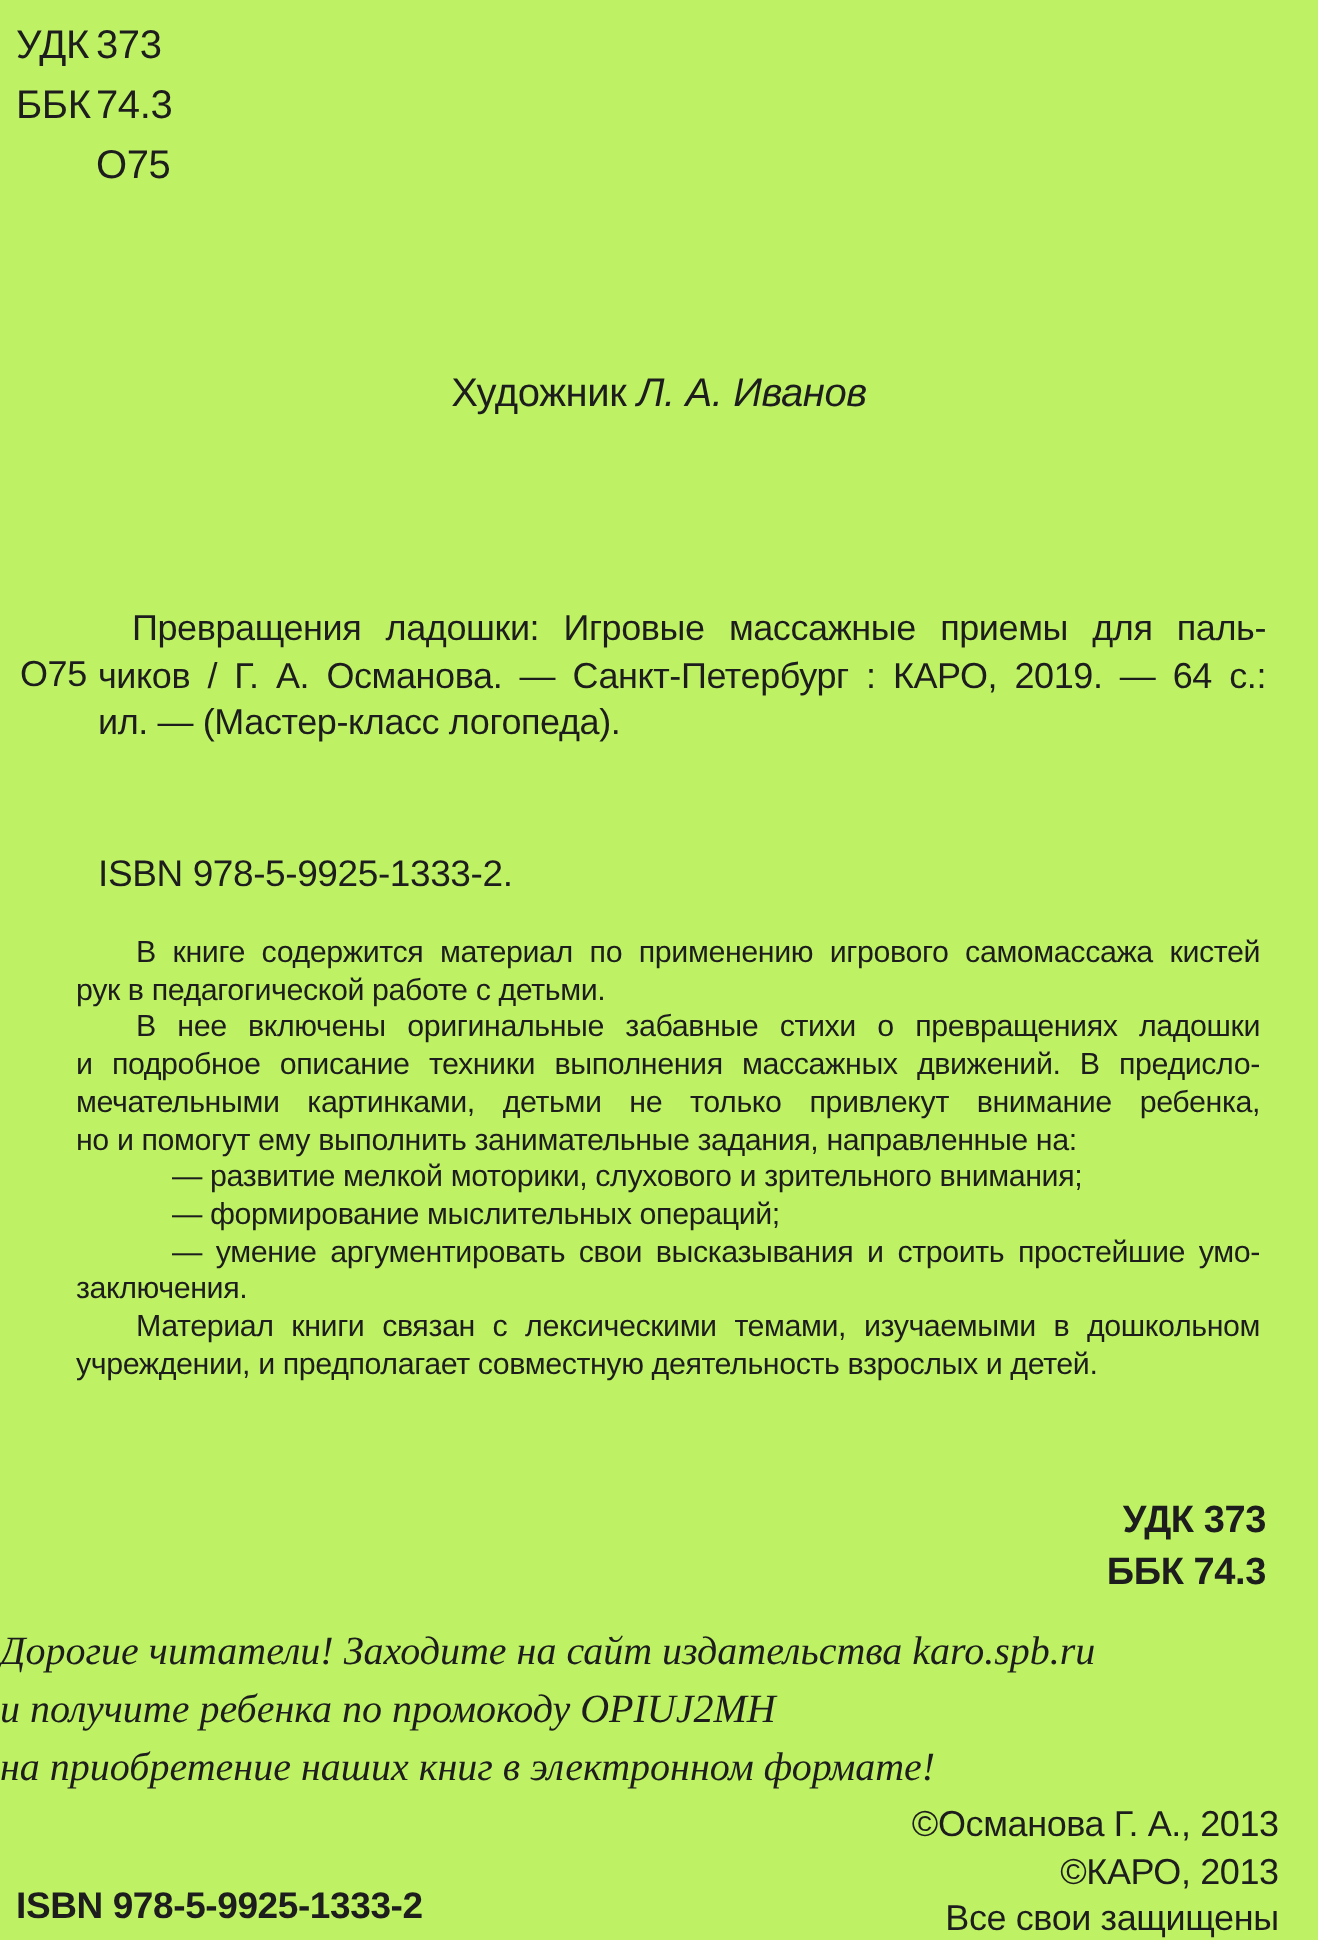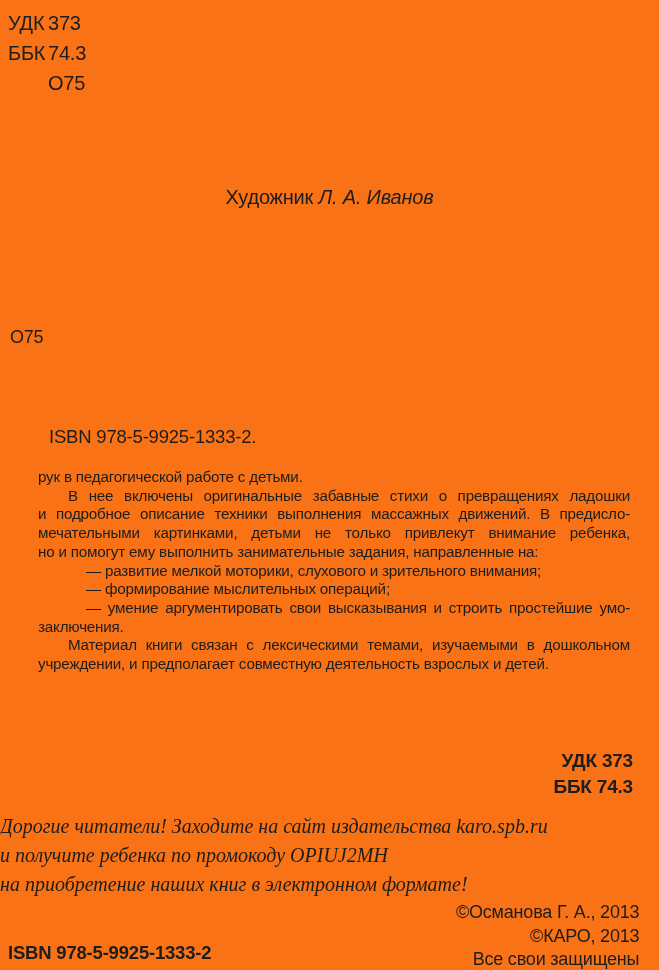--- a/index.html
+++ b/index.html
@@ -3,21 +3,21 @@
 <meta charset="utf-8">
 <style>
   html,body{margin:0;padding:0;}
   body{
     font-family:"Liberation Sans", sans-serif;
     background:#e8e8e8;
   }
   .page{
     position:relative;
     width:659px;height:970px;
-    background:#f97316;
+    background:#bef264;
     color:#1d1d1d;
     overflow:hidden;
     letter-spacing:-0.2px;
   }
   
   .top-left{position:absolute;left:8px;top:8px;font-size:20px;line-height:30px;}
   .top-left .lbl{display:inline-block;width:40px;}
   .top-left .code{margin-left:40px;}
   
   .artist{position:absolute;left:0;top:186px;width:100%;text-align:center;font-size:20px;}
@@ -66,25 +66,31 @@
 
   <div class="artist">
     <span>Художник</span>
     <span> </span>
     <span class="name">Л. А. Иванов</span>
   </div>
 
   <div class="margin-code">О75</div>
 
   <div class="biblio">
+    <div>
+        <div class="bl ind-b just">Превращения ладошки: Игровые массажные приемы для паль-</div>
+        <div class="bl just">чиков / Г. А. Османова. — Санкт-Петербург : КАРО, 2019. — 64 с.:</div>
+        <div class="bl">ил. — (Мастер-класс логопеда).</div>
+      </div>
   </div>
 
   <div class="isbn-mid">ISBN 978-5-9925-1333-2.</div>
 
   <div class="annotation">
+      <div class="al ind just">В книге содержится материал по применению игрового самомассажа кистей</div>
       <div class="al">рук в педагогической работе с детьми.</div>
       <div class="al ind just">В нее включены оригинальные забавные стихи о превращениях ладошки</div>
       <div class="al just">и подробное описание техники выполнения массажных движений. В предисло-</div>
       <div class="al just">мечательными картинками, детьми не только привлекут внимание ребенка,</div>
       <div class="al">но и помогут ему выполнить занимательные задания, направленные на:</div>
       <div class="al ind2">— развитие мелкой моторики, слухового и зрительного внимания;</div>
       <div class="al ind2">— формирование мыслительных операций;</div>
       <div class="al ind2 just">— умение аргументировать свои высказывания и строить простейшие умо-</div>
       <div class="al">заключения.</div>
       <div class="al ind just">Материал книги связан с лексическими темами, изучаемыми в дошкольном</div>

